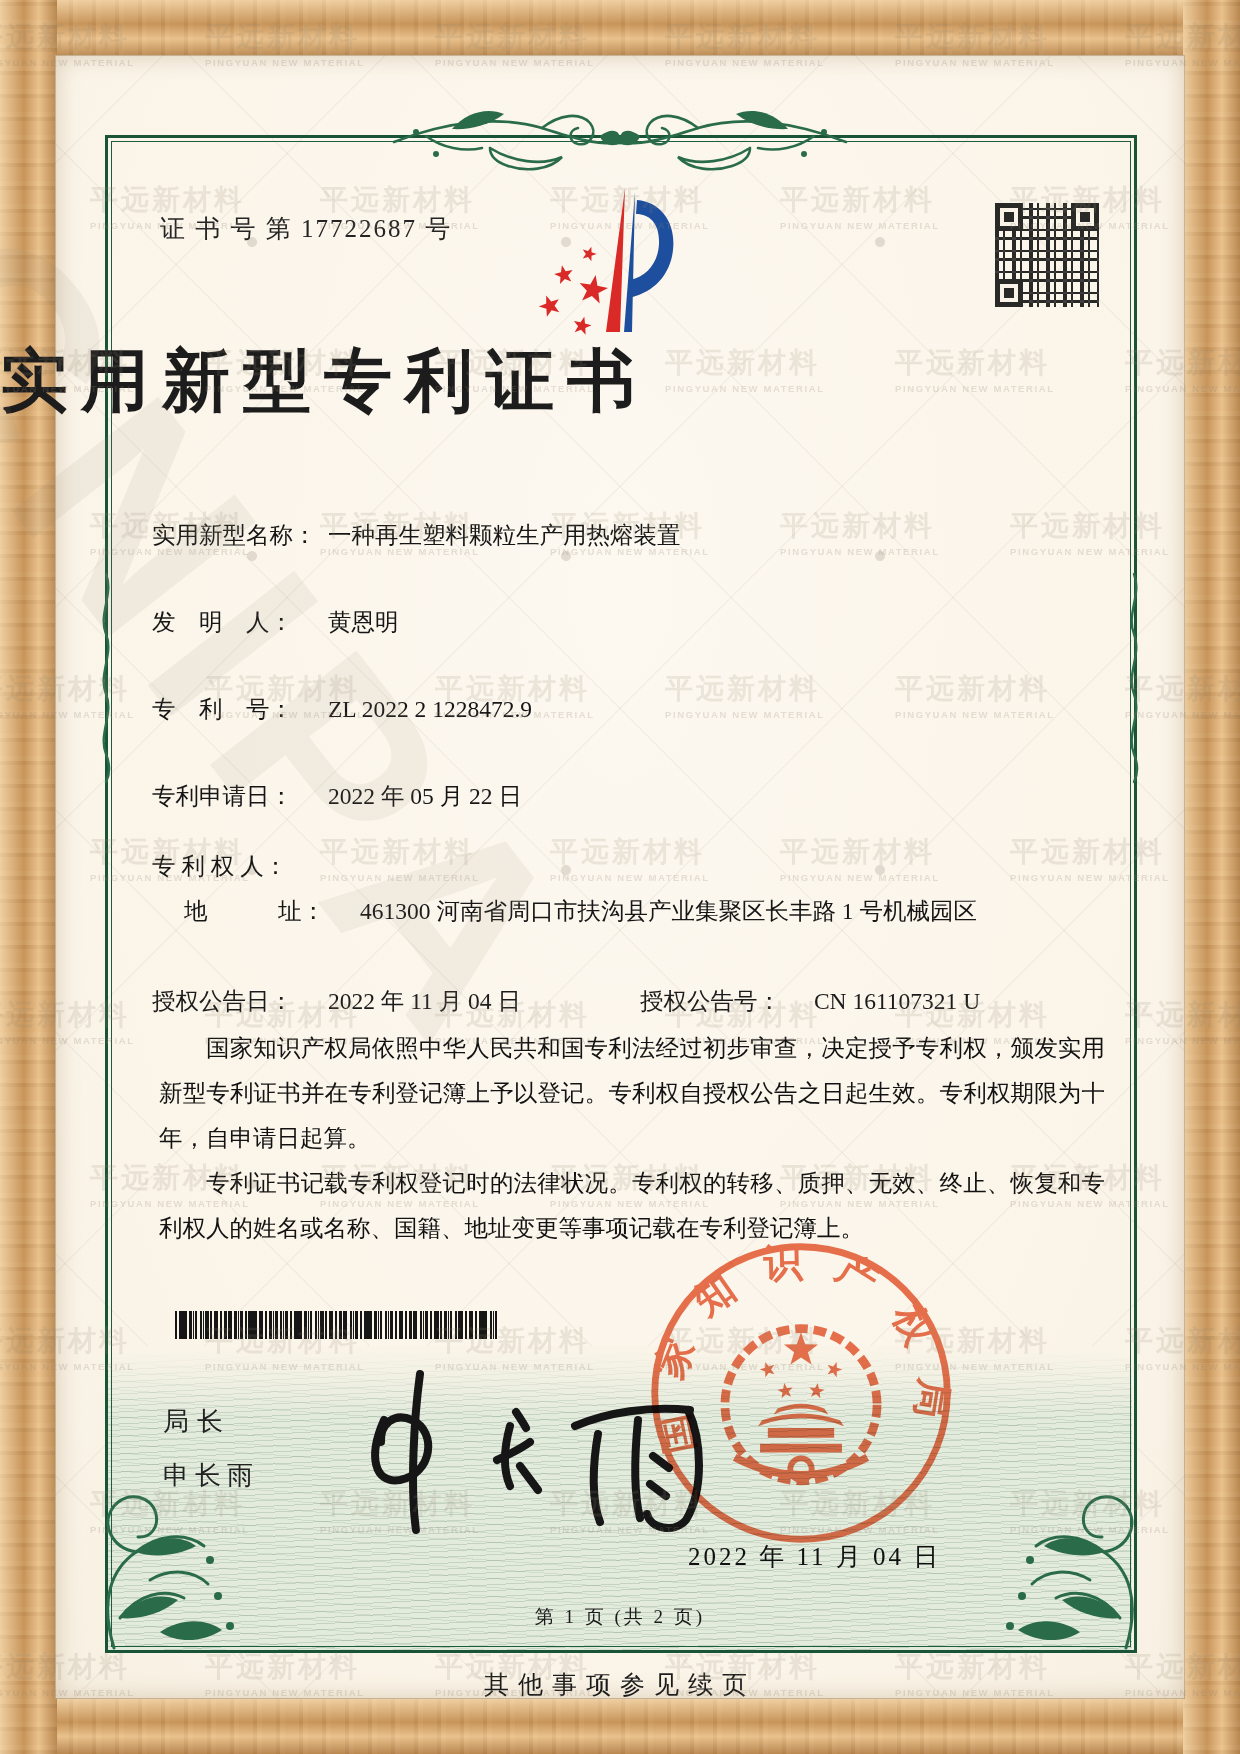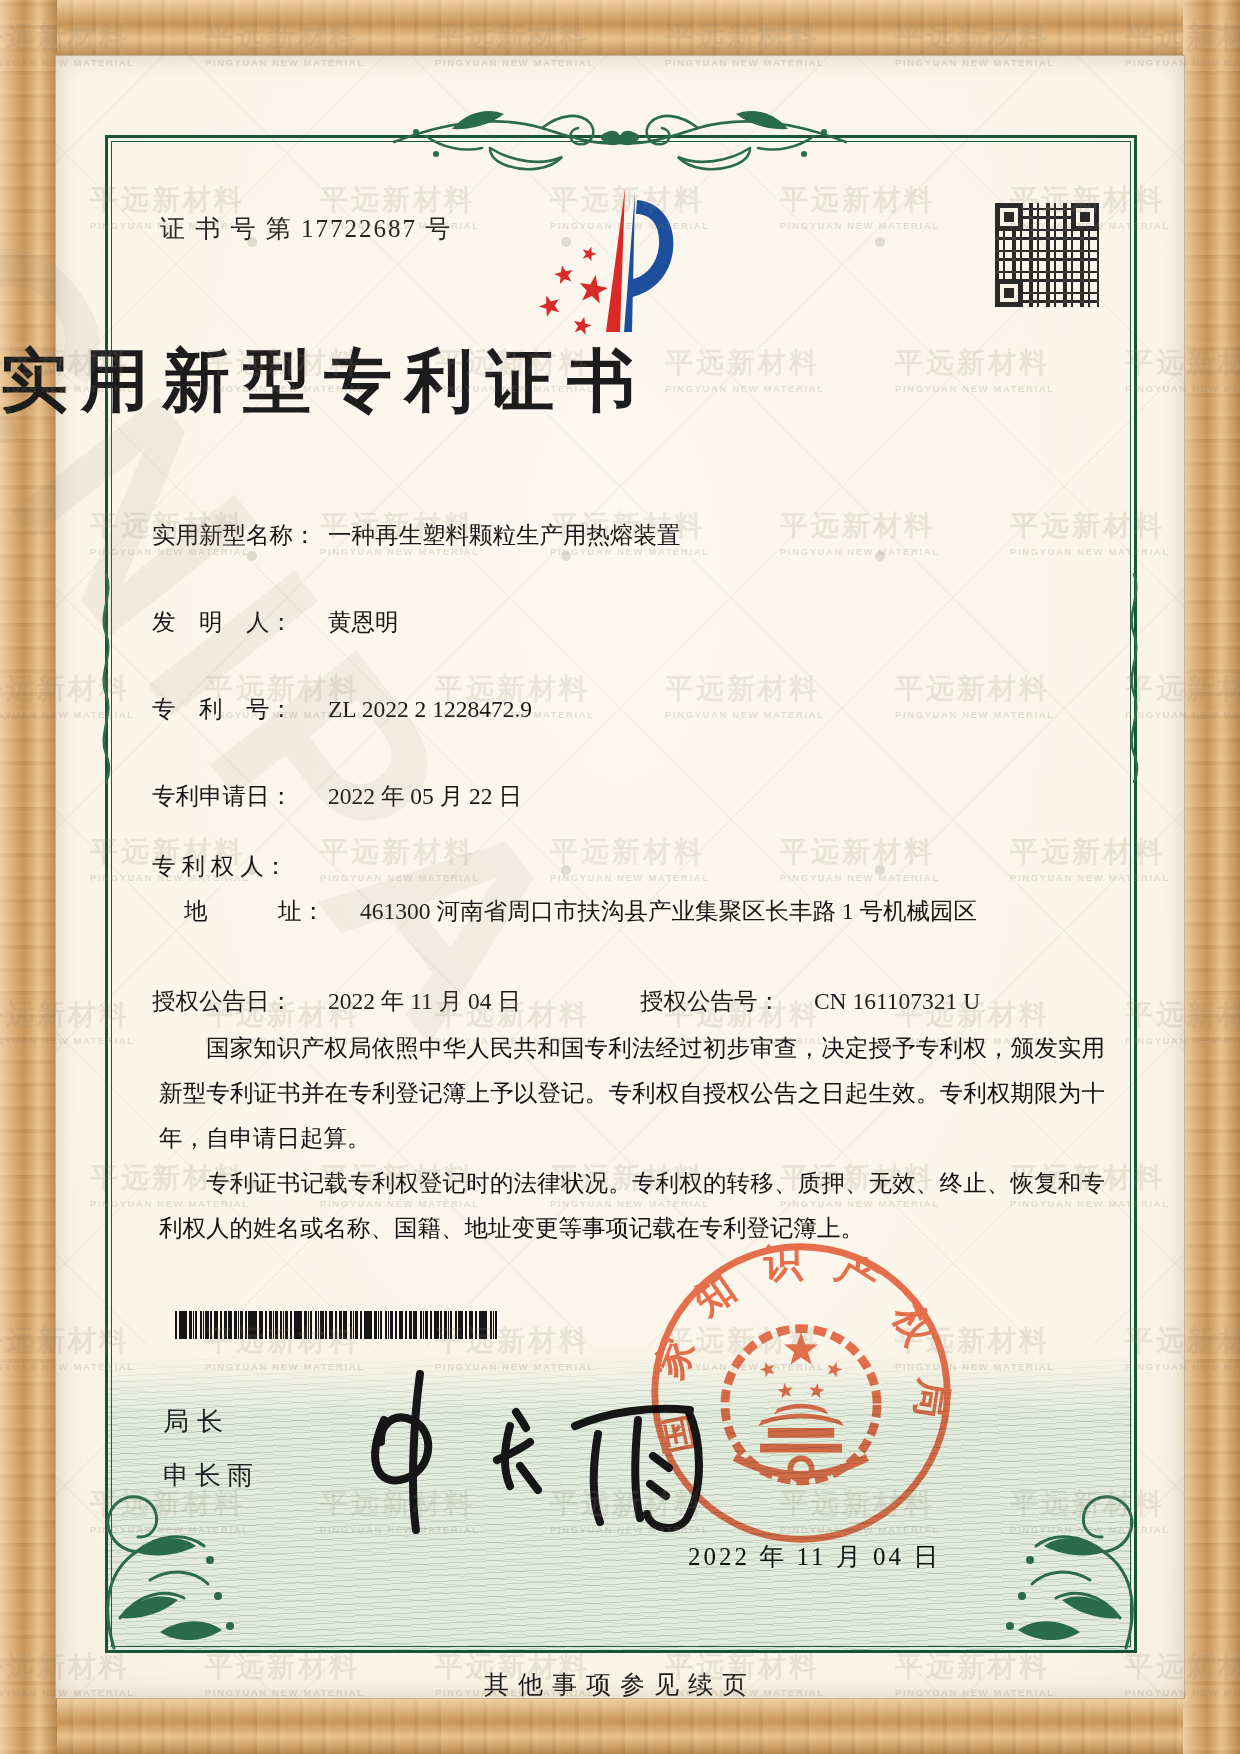--- a/index.html
+++ b/index.html
@@ -305,20 +305,21 @@
         <path d="M126 196 L194 196 L194 206 L126 206 Z"></path>
         <path d="M116 194 Q160 178 204 194 L200 188 Q160 174 120 188 Z"></path>
         <path d="M132 182 Q160 170 188 182 L184 176 Q160 166 136 176 Z"></path>
       </g>
       <circle cx="160" cy="238" r="11" fill="none" stroke="#e8643e" stroke-width="6"></circle>
       <path d="M92 226 Q160 262 228 226" fill="none" stroke="#e8643e" stroke-width="8"></path>
     </g>
   </svg>
   <div class="abs seal-date">2022 年 11 月 04 日</div>
 
+  <div class="abs page-no">第 1 页 (共 2 页)</div>
   <div class="abs cont-note">其他事项参见续页</div>
 
   <div class="wm-diag">CNIPA</div>
   <div class="wm-layer">
       <div class="wm-tile" style="left: -25px; top: 18px;">
         <div class="wm-cn">平远新材料</div>
         <div class="wm-en">PINGYUAN NEW MATERIAL</div>
       </div>
       <div class="wm-tile" style="left: 205px; top: 18px;">
         <div class="wm-cn">平远新材料</div>

